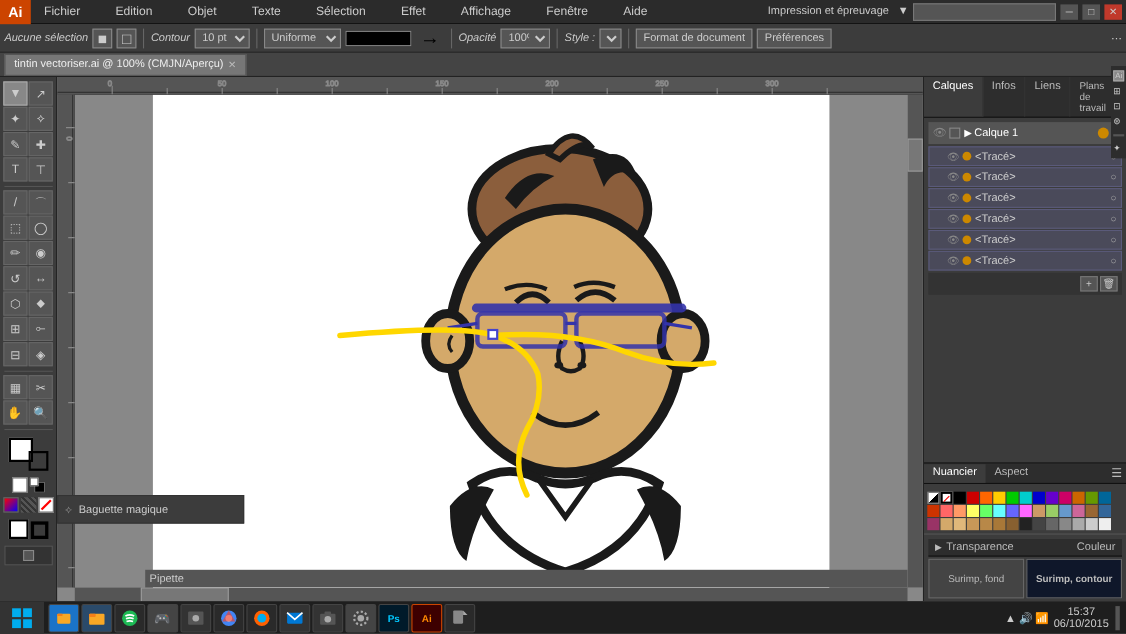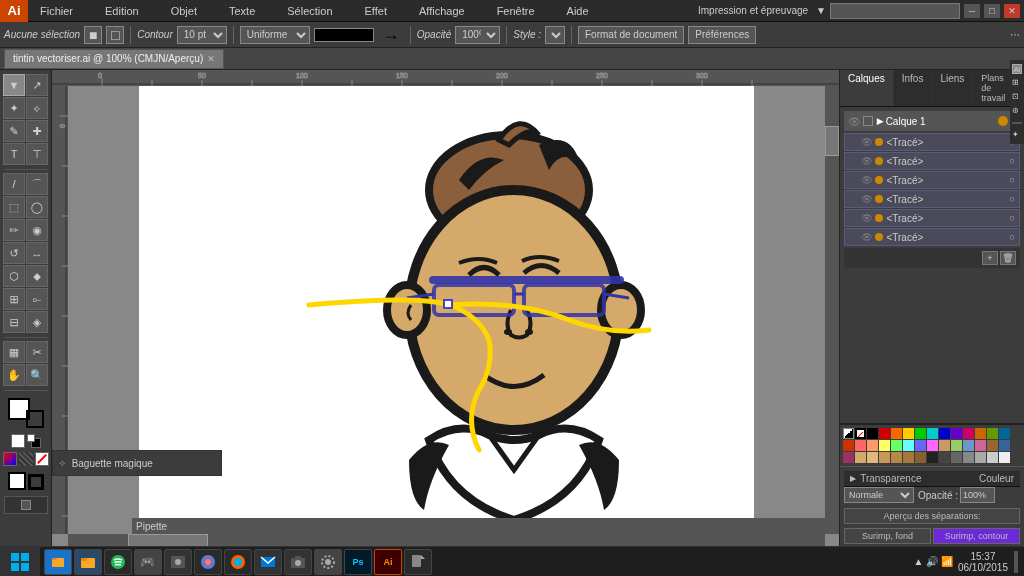--- a/index.html
+++ b/index.html
@@ -475,20 +475,25 @@
       </div>
 
       <div style="display:flex;align-items:center;padding:3px 4px;background:#333;margin-top:2px;gap:2px;">
         <span style="font-size:10px;color:#bbb;flex:1;"></span>
         <button style="width:16px;height:14px;background:#555;border:1px solid #777;color:#ccc;font-size:9px;cursor:pointer;">+</button>
         <button style="width:16px;height:14px;background:#555;border:1px solid #777;color:#ccc;font-size:9px;cursor:pointer;">🗑</button>
       </div>
     </div>
 
     <div style="border-top:2px solid #222;">
+      <div class="swatches-tabs">
+        <span class="sw-tab active">Nuancier</span>
+        <span class="sw-tab">Aspect</span>
+        <span style="margin-left:auto;padding:2px 4px;cursor:pointer;color:#bbb;">☰</span>
+      </div>
       <div style="padding:3px;">
 
         <div style="display:flex;flex-wrap:wrap;gap:1px;">
 
           <div style="width:11px;height:11px;background:linear-gradient(135deg,#fff 50%,#000 50%);border:1px solid #888;"></div>
           <div style="width:11px;height:11px;background:#fff;border:2px solid #000;position:relative;">
             <div style="position:absolute;top:50%;left:0;right:0;height:1px;background:red;transform:rotate(-45deg);"></div>
           </div>
           <div style="width:11px;height:11px;background:#000;"></div>
           <div style="width:11px;height:11px;background:#cc0000;"></div>
@@ -536,38 +541,24 @@
         </div>
       </div>
     </div>
 
     <div id="transparency-area">
       <div class="panel-section-title">
         <span class="triangle">▶</span>
         <span>Transparence</span>
         <span style="margin-left:auto;font-size:10px;">Couleur</span>
       </div>
-      <div class="trans-row">
-        <select class="trans-select">
-          <option>Normale</option>
-          <option>Multiplier</option>
-          <option>Écran</option>
-        </select>
-        <div class="trans-opacity">
-          <span class="trans-opacity-label">Opacité :</span>
-          <input type="text" class="trans-opacity-value" value="100%" style="">
-        </div>
-      </div>
-
-      <div style="display:flex;gap:2px;padding:2px 0;">
-        <button style="font-size:9px;background:#444;border:1px solid #666;color:#bbb;padding:2px 4px;cursor:pointer;flex:1;">Aperçu des séparations:</button>
-      </div>
+
       <div style="display:flex;gap:2px;padding:2px 0;">
         <button style="font-size:9px;background:#444;border:1px solid #666;color:#bbb;padding:2px 4px;cursor:pointer;flex:1;">Surimp, fond</button>
-        <button style="font-size:9px;background:#6d28d9;border:1px solid #666;color:#bbb;padding:2px 4px;cursor:pointer;flex:1;">Surimp, contour</button>
+        <button style="font-size:9px;background:#0f172a;border:1px solid #666;color:#bbb;padding:12px 4px;cursor:pointer;flex:1;font-weight:bold;">Surimp, contour</button>
       </div>
     </div>
 
     <div style="position:absolute;right:0;top:60px;width:14px;background:#2d2d2d;display:flex;flex-direction:column;gap:4px;padding:4px 2px;">
       <div style="width:10px;height:10px;background:#888;border:1px solid #aaa;font-size:7px;display:flex;align-items:center;justify-content:center;">Ai</div>
       <div style="width:10px;height:10px;font-size:8px;color:#ccc;">⊞</div>
       <div style="width:10px;height:10px;font-size:8px;color:#ccc;">⊡</div>
       <div style="width:10px;height:10px;font-size:8px;color:#ccc;">⊛</div>
       <div style="width:10px;height:2px;background:#555;margin:2px 0;"></div>
       <div style="width:10px;height:10px;font-size:8px;color:#ccc;">✦</div>

